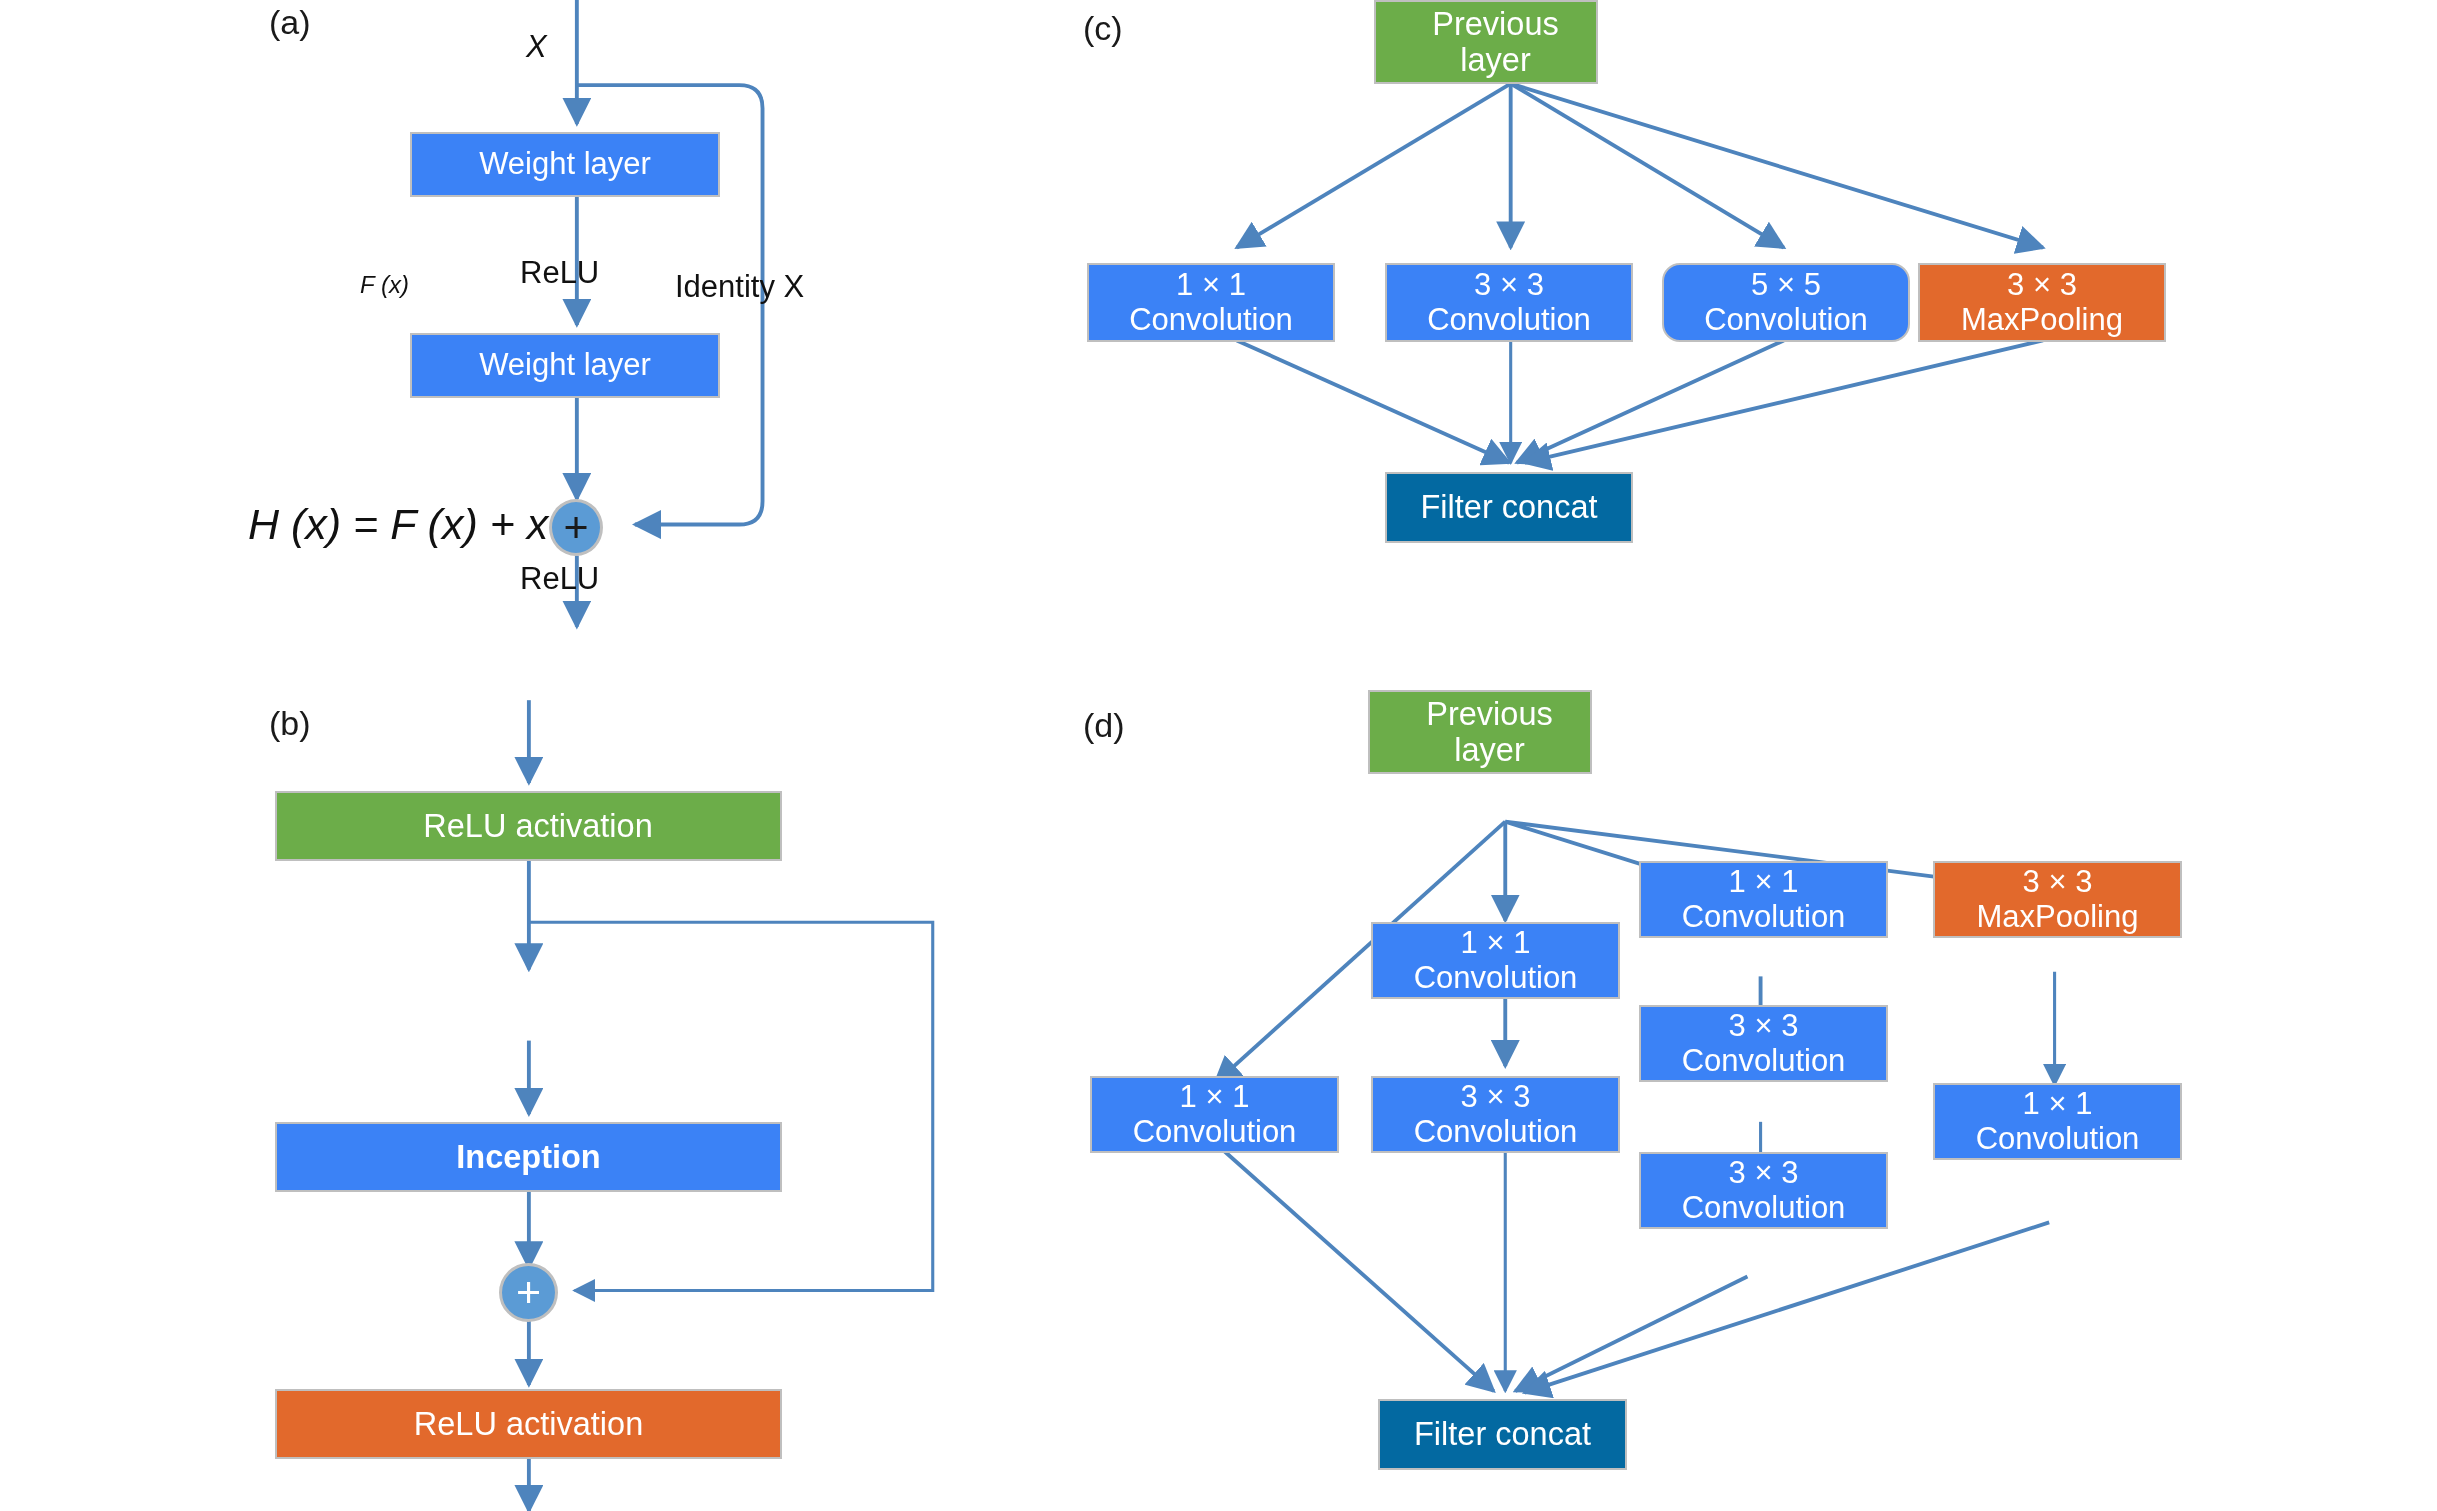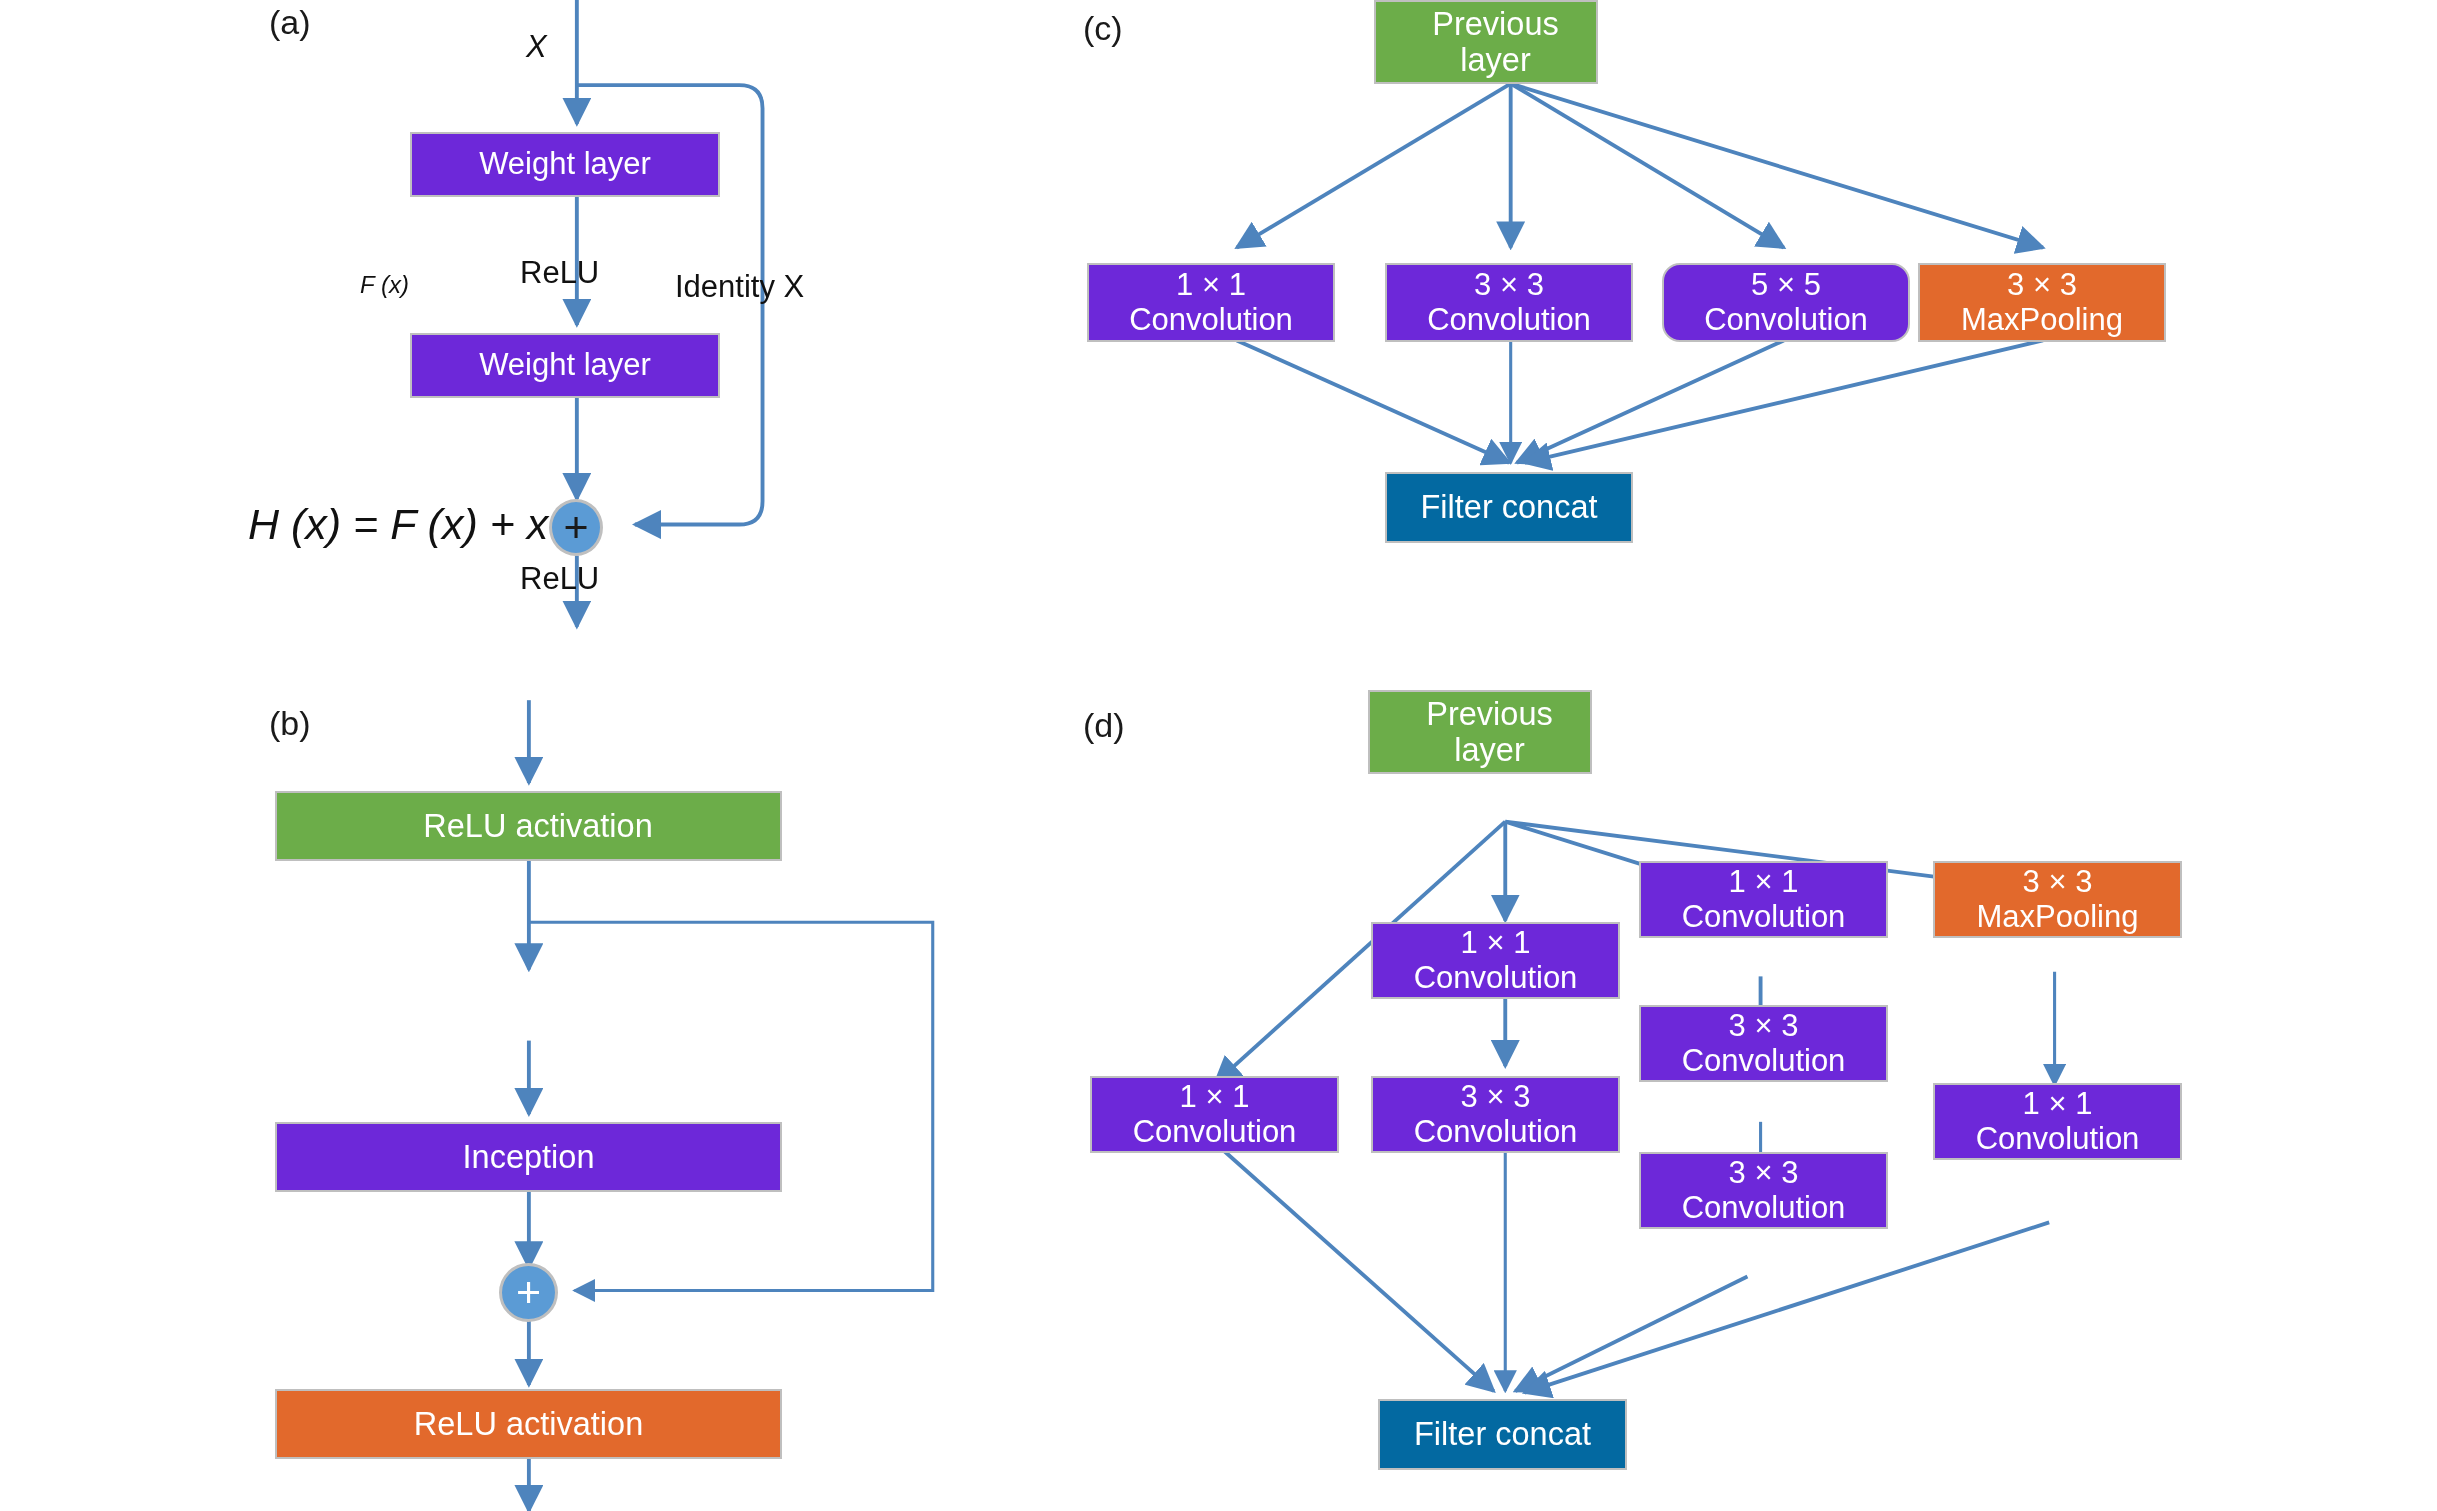--- a/index.html
+++ b/index.html
@@ -29,21 +29,21 @@
     color: #ffffff;
     display: flex;
     align-items: center;
     justify-content: center;
     text-align: center;
     line-height: 1.12;
     font-family: "Liberation Sans", sans-serif;
     font-weight: 400;
     white-space: pre-line;
   }
-  .node.blue   { background: #6d28d9; }
+  .node.blue   { background: #3b82f6; }
   .node.green  { background: #6cad49; padding-left: 19px; }
   .node.orange { background: #e2692c; }
   .node.amber  { background: #0369a1; }
 
   .plabel {
     position: absolute;
     color: #1a1a1a;
     font-size: 34px;
     font-family: "Liberation Sans", sans-serif;
   }
@@ -158,21 +158,21 @@
 
   <div class="adder dark" style="left:549px; top:499px; width:54px; height:57px;">+</div>
 
   <div class="annot" style="left:520px; top:561px; font-size:31px;">ReLU</div>
 
   <div class="plabel" style="left:269px; top:704px;">(b)</div>
 
   <div class="node green" style="left:275px; top:791px; width:507px; height:70px; font-size:32.5px;">ReLU activation</div>
 
 
-  <div class="node blue" style="left:275px; top:1122px; width:507px; height:70px; font-size:32.5px;">Inception</div>
+  <div class="node blue" style="left:275px; top:1122px; width:507px; height:70px; font-size:32.5px;font-weight:bold;">Inception</div>
 
   <div class="adder light" style="left:499px; top:1263px; width:59px; height:59px;">+</div>
 
   <div class="node orange" style="left:275px; top:1389px; width:507px; height:70px; font-size:32.5px;">ReLU activation</div>
 
   <div class="plabel" style="left:1083px; top:9.3px;">(c)</div>
 
   <div class="node green" style="left:1374px; top:0px; width:224px; height:84px; font-size:32.5px;">Previous
 layer</div>
 

